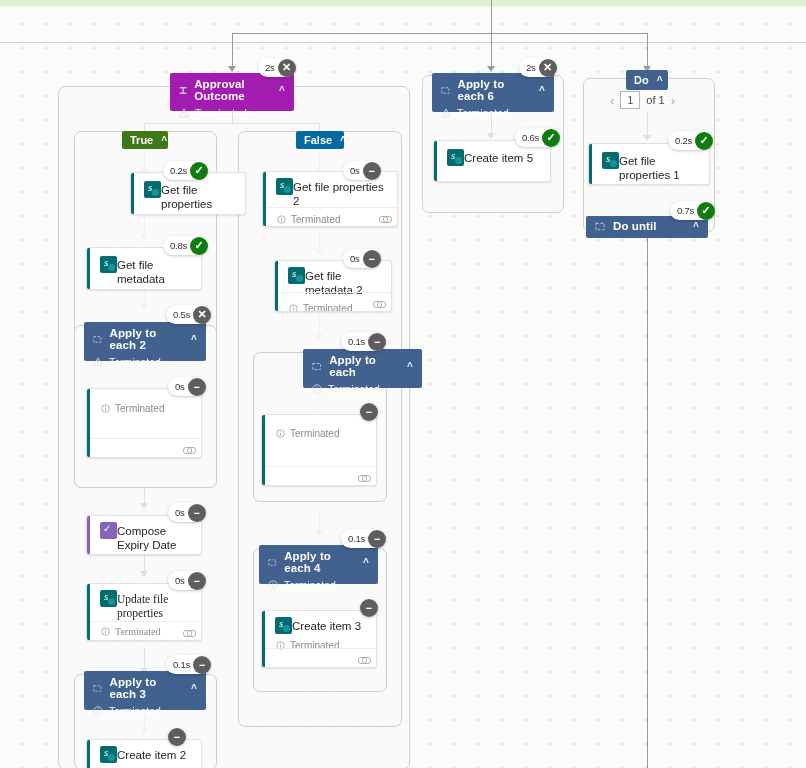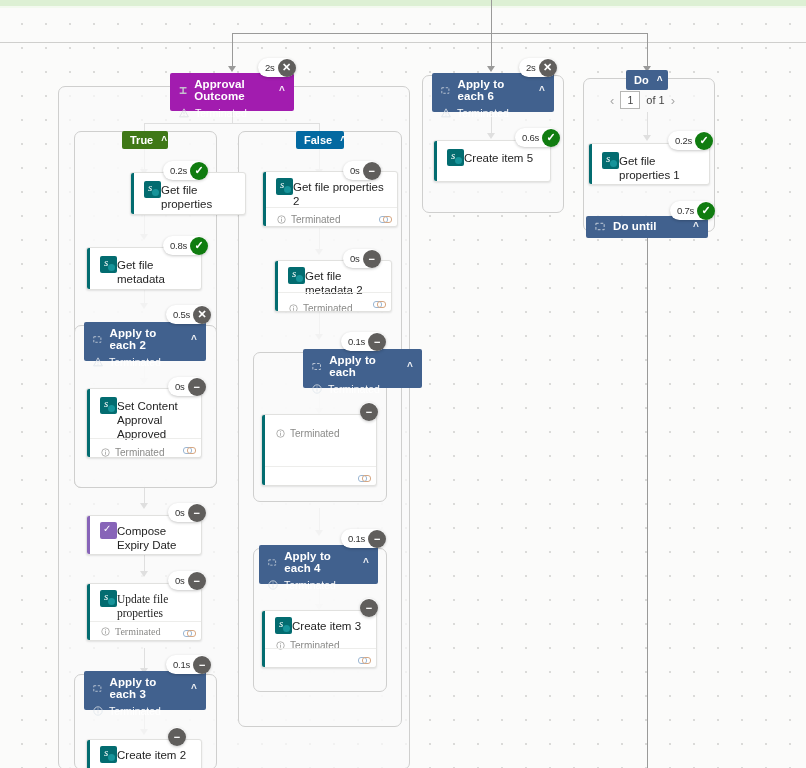--- a/index.html
+++ b/index.html
@@ -240,24 +240,20 @@
   </div>
 </div>
 
 <div class="badge" style="left:168px;top:377px;">
   <span class="dur">0s</span>
   <span class="dot skip">−</span>
 </div>
 <div class="card" style="left:86px;top:388px;width:116px;height:70px;">
   <div class="bar"></div>
   <div class="body">
-    <div class="row">
-      <span class="spico"></span>
-      <span class="ttl">Set Content Approval Approved</span>
-    </div>
     <div class="st">
       <svg width="9" height="9" viewBox="0 0 12 12">
           <circle cx="6" cy="6" r="5" fill="none" stroke="#9a9a98" stroke-width="1"></circle>
           <rect x="5.5" y="5" width="1" height="4" fill="#9a9a98"></rect>
           <rect x="5.5" y="3" width="1" height="1.2" fill="#9a9a98"></rect>
         </svg>
       <span>Terminated</span>
     </div>
   </div>
   <div class="foot" style="position:absolute;left:3px;right:0;bottom:0;">

